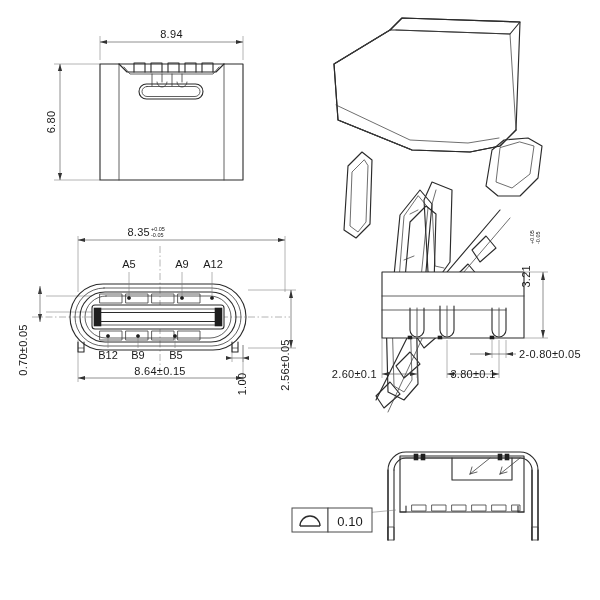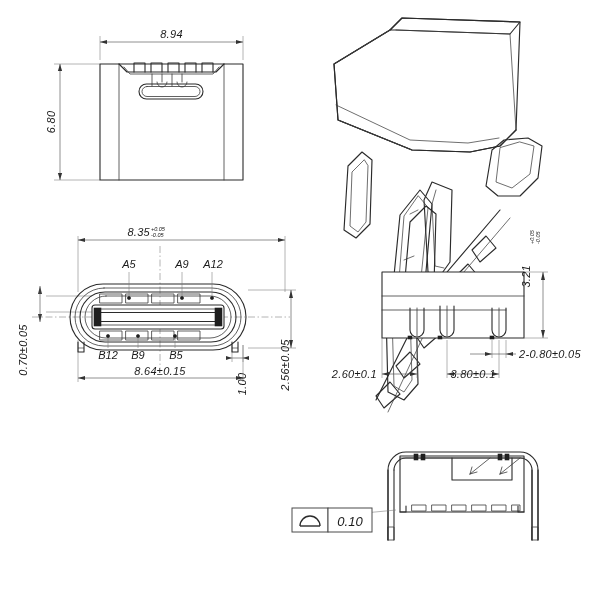--- a/index.html
+++ b/index.html
@@ -1,18 +1,18 @@
 <!DOCTYPE html>
 <html><head>
 <meta charset="utf-8">
 <style>
   html,body{margin:0;padding:0;background:#ffffff;}
   body{width:600px;height:600px;overflow:hidden;
        font-family:"Liberation Sans", sans-serif;color:#1a1a1a;}
-  #sheet{position:relative;width:600px;height:600px;background:#fff;font-style:italic;}
+  #sheet{position:relative;width:600px;height:600px;background:#fff;}
   svg{display:block;}
   .dimtext{font-family:"Liberation Sans", sans-serif;font-size:11px;fill:#1a1a1a;
            letter-spacing:.3px;}
   .tol{font-family:"Liberation Sans", sans-serif;font-size:5.5px;fill:#1a1a1a;}
   .pinlbl{font-family:"Liberation Sans", sans-serif;font-size:11px;fill:#1a1a1a;}
   .gdtxt{font-family:"Liberation Sans", sans-serif;font-size:13px;fill:#1a1a1a;}
   .obj{fill:none;stroke:#2b2b2b;stroke-width:1.1;stroke-linejoin:round;stroke-linecap:round;}
   .objthin{fill:none;stroke:#3a3a3a;stroke-width:.8;stroke-linejoin:round;stroke-linecap:round;}
   .objfill{fill:#ffffff;stroke:#2b2b2b;stroke-width:1.1;stroke-linejoin:round;}
   .solid{fill:#1f1f1f;stroke:#1f1f1f;stroke-width:.6;}

